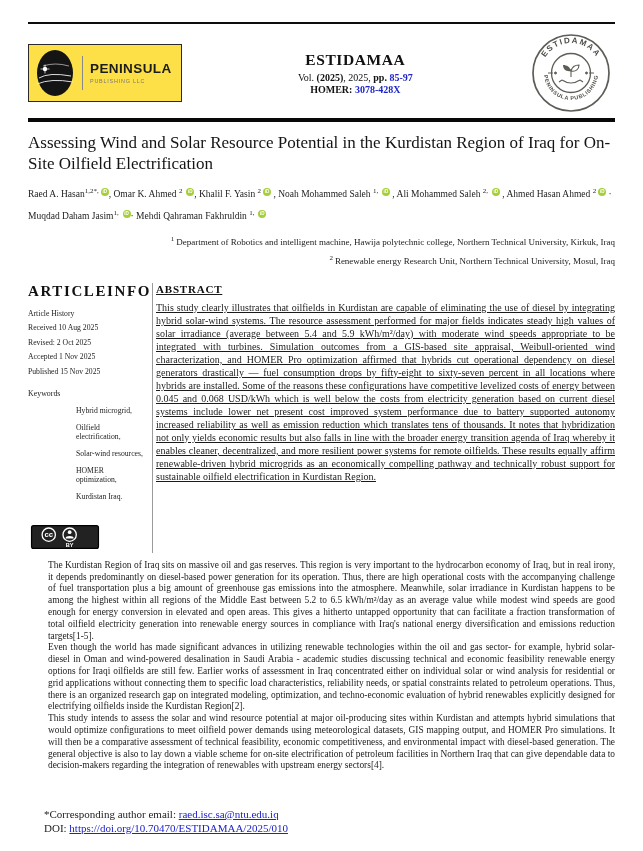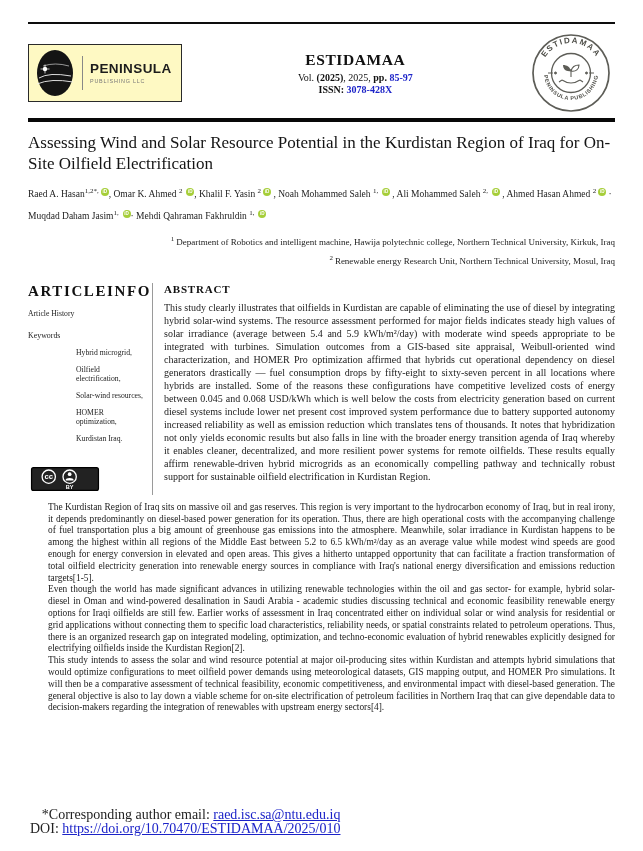--- a/index.html
+++ b/index.html
@@ -10,21 +10,21 @@
     margin:0 auto;
     background:#ffffff;
     font-family:"Liberation Serif", serif;
     color:#1a1a1a;
     padding:20px 28px 0 28px;
     overflow:hidden;
   }
   .top-rule { height:2px; background:#0d0d0d; margin-top:2px; }
   .header-row { display:flex; align-items:center; margin-top:11px; height:76px; }
   .logo-box {
-    border:1.5px solid #2a2a2a; background:#fef9c3;
+    border:1.5px solid #2a2a2a; background:#fde047;
     display:flex; align-items:center; gap:7px;
     padding:4px 9px 4px 6px; height:58px; flex:none;
   }
   .logo-divider { width:1px; height:34px; background:#888; }
   .logo-text-main { font-family:"Liberation Sans", sans-serif; font-weight:bold; font-size:13.5px; letter-spacing:.4px; color:#1c1c1c; line-height:14px; }
   .logo-text-sub { font-family:"Liberation Sans", sans-serif; font-size:5.4px; letter-spacing:.8px; color:#777; margin-top:2px; }
   .header-center { flex:1; text-align:center; }
   .journal-name { font-weight:bold; font-size:15.5px; letter-spacing:.6px; color:#111; }
   .vol-line { font-size:10px; margin-top:3px; color:#111; }
   .issn-line { font-size:10px; margin-top:1px; color:#111; }
@@ -45,28 +45,28 @@
   .affiliations { margin-top:5px; font-size:9px; line-height:16px; color:#222;text-align:right; }
   .affiliations sup { font-size:7px; margin-right:2px; }
   .info-abstract { display:flex; margin-top:14px; }
   .info-col { width:124px; flex:none; padding-right:8px; }
   .info-heading { font-weight:bold; font-size:15px; letter-spacing:1.6px; color:#111; }
   .info-line { font-size:7.7px; color:#222; margin-top:5.5px; line-height:9px; }
   .history-label { margin-top:9px; }
   .kw-label { margin-top:13px; font-size:7.9px; }
   .kw-line { font-size:7.7px; color:#222; margin-top:8px; line-height:9px;padding-left:48px; }
   .cc-badge { margin-top:24px; display:inline-block; cursor:pointer; }
-  .abstract-col { flex:1; border-left:1px solid #9a9a9a; padding-left:11px; }
+  .abstract-col { flex:1; border-left:1px solid #9a9a9a; padding-left:3px;text-decoration:underline; }
   .abstract-heading { font-weight:bold; font-size:11px; letter-spacing:.8px; color:#111; }
   .abstract-text { margin-top:6px; font-size:10px; line-height:13px; text-align:justify; color:#1b1b1b; }
   .section-heading { margin-top:26px; margin-left:10px; font-weight:bold; font-size:10.8px; color:#111; }
   .section-heading .num { margin-right:8px; }
   .intro-body { margin-top:7px; margin-left:20px; }
   .body-par { font-size:9.4px; line-height:11.8px; text-align:justify; color:#1b1b1b; }
-  .footer { position:absolute; left:30px; bottom:16px; font-size:14px; line-height:13.5px; color:#222;text-align:right; }
+  .footer { position:absolute; left:44px; bottom:16px; font-size:11px; line-height:13.5px; color:#222; }
   .link { color:#1c23c8; text-decoration:underline; cursor:pointer; }
 </style>
 </head>
 <body>
 
 <div class="page">
 
   <div class="top-rule"></div>
 
   <div class="header-row">
@@ -83,21 +83,21 @@
       <div class="logo-divider"></div>
       <div>
         <div class="logo-text-main">PENINSULA</div>
         <div class="logo-text-sub">PUBLISHING LLC</div>
       </div>
     </div>
 
     <div class="header-center">
       <div class="journal-name">ESTIDAMAA</div>
       <div class="vol-line"><span>Vol. </span><span class="bold">(2025)</span><span>, 2025, </span><span class="bold">pp.</span><span class="blue"> 85-97</span></div>
-      <div class="issn-line"><span class="bold">ISSN:</span><span class="blue"> 3078-428X</span></div>
+      <div class="issn-line"><span class="bold">HOMER:</span><span class="blue"> 3078-428X</span></div>
     </div>
 
     <div class="stamp-wrap">
       <svg width="84" height="84" viewBox="0 0 84 84">
         <circle cx="42" cy="42" r="38" fill="none" stroke="#5d5d57" stroke-width="1.7"></circle>
         <circle cx="42" cy="42" r="19.5" fill="none" stroke="#5d5d57" stroke-width="1.3"></circle>
         <path id="arcTop" d="M 12 42 A 30 30 0 0 1 72 42" fill="none"></path>
         <path id="arcBot" d="M 15 42 A 27 27 0 0 0 69 42" fill="none"></path>
         <text font-size="8" font-weight="bold" letter-spacing="1.6" fill="#4d4d47" font-family="Liberation Sans, sans-serif">
           <textPath href="#arcTop" startOffset="50%" text-anchor="middle">ESTIDAMAA</textPath>
@@ -150,20 +150,30 @@
       <div class="affil-line"><sup>1</sup><span>Department of Robotics and intelligent machine, Hawija polytechnic college, Northern Technical University, Kirkuk, Iraq</span></div>
 
       <div class="affil-line"><sup>2</sup><span>Renewable energy Research Unit, Northern Technical University, Mosul, Iraq</span></div>
     </div>
 
   <div class="info-abstract">
 
     <div class="info-col">
       <div class="info-heading">ARTICLEINFO</div>
       <div class="info-line history-label">Article History</div>
+      <div>
+
+          <div class="info-line">Received 10 Aug 2025</div>
+
+          <div class="info-line">Revised: 2 Oct 2025</div>
+
+          <div class="info-line">Accepted 1 Nov 2025</div>
+
+          <div class="info-line">Published 15 Nov 2025</div>
+        </div>
       <div class="info-line kw-label">Keywords</div>
       <div>
 
           <div class="kw-line">Hybrid microgrid,</div>
 
           <div class="kw-line">Oilfield electrification,</div>
 
           <div class="kw-line">Solar-wind resources,</div>
 
           <div class="kw-line">HOMER optimization,</div>

